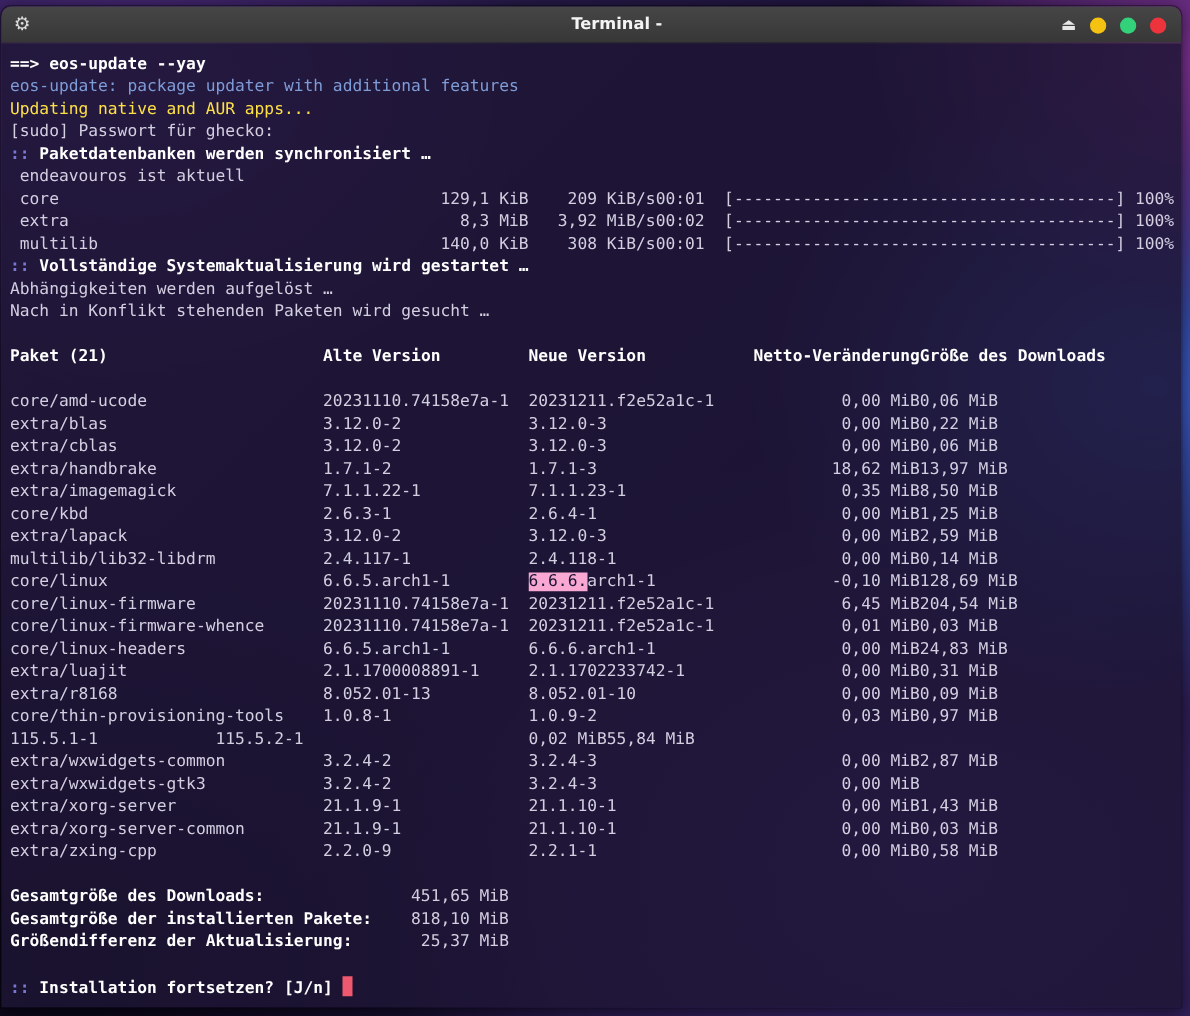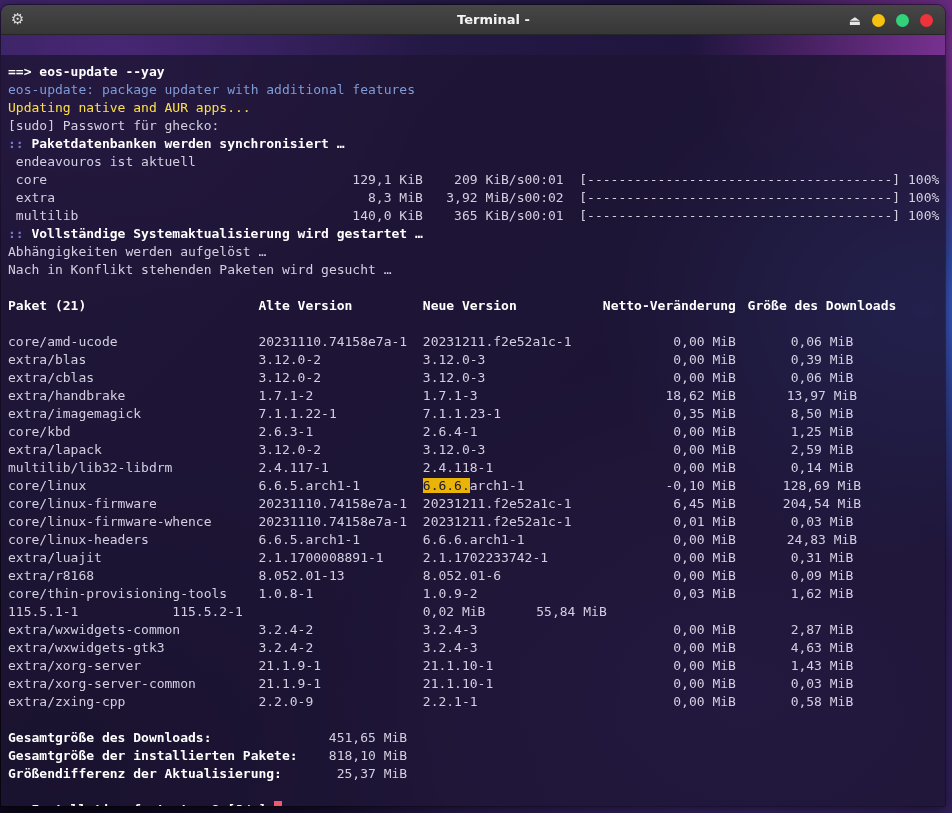--- a/index.html
+++ b/index.html
@@ -22,31 +22,31 @@
     border-bottom:1px solid #262626;display:flex;align-items:center;border-radius:8px 8px 0 0;}
   .app-icon{position:absolute;left:10px;color:#dcdcdc;font-size:15px;line-height:1;cursor:default}
   .title{position:absolute;left:0;right:0;text-align:center;color:#f4f4f4;font-weight:bold;font-size:13px;padding-left:41px;}
   .controls{position:absolute;right:12px;top:0;height:30px;display:flex;align-items:center;gap:11px;}
   .shade{color:#e6e6e6;font-size:13px;line-height:1}
   .circle{width:13px;height:13px;border-radius:50%;display:inline-block}
   .c-yellow{background:#f5c211}.c-green{background:#33d17a}.c-red{background:#ed333b}
 
   .term{position:absolute;top:30px;left:0;right:0;bottom:0;background:rgba(30,21,52,.84);
     padding:8px 0 0 7px;font-family:"DejaVu Sans Mono",monospace;font-size:13px;
-    line-height:18px;color:#d3cfe1;margin-top:20px;}
+    line-height:18px;color:#d3cfe1;}
   .line{white-space:pre;min-height:18px;}
   .bold{font-weight:bold;color:#ffffff;}
   .blue{color:#7e9cd8;}
   .purple{color:#fde047;}
   .marker{color:#7678d4;font-weight:bold;margin-right:1ch;}
 
   .row{display:flex;}
   .c1{width:32ch}.c2{width:21ch}.c3{width:19ch}
-  .c4{width:21ch;text-align:right}.c5{width:22ch;text-align:center}
-  .hl{background:#eab308;color:#1c1633;}
+  .c4{width:21ch;text-align:right}.c5{width:22ch;text-align:left}
+  .hl{background:#f9a8d4;color:#1c1633;}
 
   .dl{display:flex;}
   .dl-name{width:44ch}.dl-size{width:9ch;text-align:right}
   .dl-speed{width:13ch;text-align:right}.dl-time{width:6ch;text-align:left}
   .dl-bar{margin-left:1ch}.dl-pct{margin-left:1ch}
 
   .sum{display:flex;}
   .sum-label{width:38ch;font-weight:bold;color:#ffffff}
   .sum-value{width:13ch;text-align:right}
 
@@ -78,36 +78,36 @@
     <div class="line">[sudo] Passwort für ghecko:</div>
     <div class="line bold"><span class="marker">::</span><span>Paketdatenbanken werden synchronisiert …</span></div>
     <div class="line"> endeavouros ist aktuell</div>
 
     <div>
 
         <div class="line dl"><span class="dl-name"> core</span><span class="dl-size">129,1 KiB</span><span class="dl-speed">209 KiB/s</span><span class="dl-time">00:01</span><span class="dl-bar">[---------------------------------------]</span><span class="dl-pct">100%</span></div>
 
         <div class="line dl"><span class="dl-name"> extra</span><span class="dl-size">8,3 MiB</span><span class="dl-speed">3,92 MiB/s</span><span class="dl-time">00:02</span><span class="dl-bar">[---------------------------------------]</span><span class="dl-pct">100%</span></div>
 
-        <div class="line dl"><span class="dl-name"> multilib</span><span class="dl-size">140,0 KiB</span><span class="dl-speed">365 KiB/s</span><span class="dl-time">00:01</span><span class="dl-bar">[---------------------------------------]</span><span class="dl-pct">100%</span></div>
+        <div class="line dl"><span class="dl-name"> multilib</span><span class="dl-size">140,0 KiB</span><span class="dl-speed">308 KiB/s</span><span class="dl-time">00:01</span><span class="dl-bar">[---------------------------------------]</span><span class="dl-pct">100%</span></div>
       </div>
 
     <div class="line bold"><span class="marker">::</span><span>Vollständige Systemaktualisierung wird gestartet …</span></div>
     <div class="line">Abhängigkeiten werden aufgelöst …</div>
     <div class="line">Nach in Konflikt stehenden Paketen wird gesucht …</div>
     <div class="line"></div>
 
     <div class="line row bold"><span class="c1">Paket (21)</span><span class="c2">Alte Version</span><span class="c3">Neue Version</span><span class="c4">Netto-Veränderung</span><span class="c5">Größe des Downloads</span></div>
     <div class="line"></div>
 
     <div>
 
         <div class="line row"><span class="c1">core/amd-ucode</span><span class="c2">20231110.74158e7a-1</span><span class="c3"><span class="hl"></span><span>20231211.f2e52a1c-1</span></span><span class="c4">0,00 MiB</span><span class="c5">0,06 MiB</span></div>
 
-        <div class="line row"><span class="c1">extra/blas</span><span class="c2">3.12.0-2</span><span class="c3"><span class="hl"></span><span>3.12.0-3</span></span><span class="c4">0,00 MiB</span><span class="c5">0,39 MiB</span></div>
+        <div class="line row"><span class="c1">extra/blas</span><span class="c2">3.12.0-2</span><span class="c3"><span class="hl"></span><span>3.12.0-3</span></span><span class="c4">0,00 MiB</span><span class="c5">0,22 MiB</span></div>
 
         <div class="line row"><span class="c1">extra/cblas</span><span class="c2">3.12.0-2</span><span class="c3"><span class="hl"></span><span>3.12.0-3</span></span><span class="c4">0,00 MiB</span><span class="c5">0,06 MiB</span></div>
 
         <div class="line row"><span class="c1">extra/handbrake</span><span class="c2">1.7.1-2</span><span class="c3"><span class="hl"></span><span>1.7.1-3</span></span><span class="c4">18,62 MiB</span><span class="c5">13,97 MiB</span></div>
 
         <div class="line row"><span class="c1">extra/imagemagick</span><span class="c2">7.1.1.22-1</span><span class="c3"><span class="hl"></span><span>7.1.1.23-1</span></span><span class="c4">0,35 MiB</span><span class="c5">8,50 MiB</span></div>
 
         <div class="line row"><span class="c1">core/kbd</span><span class="c2">2.6.3-1</span><span class="c3"><span class="hl"></span><span>2.6.4-1</span></span><span class="c4">0,00 MiB</span><span class="c5">1,25 MiB</span></div>
 
         <div class="line row"><span class="c1">extra/lapack</span><span class="c2">3.12.0-2</span><span class="c3"><span class="hl"></span><span>3.12.0-3</span></span><span class="c4">0,00 MiB</span><span class="c5">2,59 MiB</span></div>
@@ -117,29 +117,29 @@
         <div class="line row"><span class="c1">core/linux</span><span class="c2">6.6.5.arch1-1</span><span class="c3"><span class="hl">6.6.6.</span><span>arch1-1</span></span><span class="c4">-0,10 MiB</span><span class="c5">128,69 MiB</span></div>
 
         <div class="line row"><span class="c1">core/linux-firmware</span><span class="c2">20231110.74158e7a-1</span><span class="c3"><span class="hl"></span><span>20231211.f2e52a1c-1</span></span><span class="c4">6,45 MiB</span><span class="c5">204,54 MiB</span></div>
 
         <div class="line row"><span class="c1">core/linux-firmware-whence</span><span class="c2">20231110.74158e7a-1</span><span class="c3"><span class="hl"></span><span>20231211.f2e52a1c-1</span></span><span class="c4">0,01 MiB</span><span class="c5">0,03 MiB</span></div>
 
         <div class="line row"><span class="c1">core/linux-headers</span><span class="c2">6.6.5.arch1-1</span><span class="c3"><span class="hl"></span><span>6.6.6.arch1-1</span></span><span class="c4">0,00 MiB</span><span class="c5">24,83 MiB</span></div>
 
         <div class="line row"><span class="c1">extra/luajit</span><span class="c2">2.1.1700008891-1</span><span class="c3"><span class="hl"></span><span>2.1.1702233742-1</span></span><span class="c4">0,00 MiB</span><span class="c5">0,31 MiB</span></div>
 
-        <div class="line row"><span class="c1">extra/r8168</span><span class="c2">8.052.01-13</span><span class="c3"><span class="hl"></span><span>8.052.01-6</span></span><span class="c4">0,00 MiB</span><span class="c5">0,09 MiB</span></div>
+        <div class="line row"><span class="c1">extra/r8168</span><span class="c2">8.052.01-13</span><span class="c3"><span class="hl"></span><span>8.052.01-10</span></span><span class="c4">0,00 MiB</span><span class="c5">0,09 MiB</span></div>
 
-        <div class="line row"><span class="c1">core/thin-provisioning-tools</span><span class="c2">1.0.8-1</span><span class="c3"><span class="hl"></span><span>1.0.9-2</span></span><span class="c4">0,03 MiB</span><span class="c5">1,62 MiB</span></div>
+        <div class="line row"><span class="c1">core/thin-provisioning-tools</span><span class="c2">1.0.8-1</span><span class="c3"><span class="hl"></span><span>1.0.9-2</span></span><span class="c4">0,03 MiB</span><span class="c5">0,97 MiB</span></div>
 
         <div class="line row"><span class="c2">115.5.1-1</span><span class="c3"><span class="hl"></span><span>115.5.2-1</span></span><span class="c4">0,02 MiB</span><span class="c5">55,84 MiB</span></div>
 
         <div class="line row"><span class="c1">extra/wxwidgets-common</span><span class="c2">3.2.4-2</span><span class="c3"><span class="hl"></span><span>3.2.4-3</span></span><span class="c4">0,00 MiB</span><span class="c5">2,87 MiB</span></div>
 
-        <div class="line row"><span class="c1">extra/wxwidgets-gtk3</span><span class="c2">3.2.4-2</span><span class="c3"><span class="hl"></span><span>3.2.4-3</span></span><span class="c4">0,00 MiB</span><span class="c5">4,63 MiB</span></div>
+        <div class="line row"><span class="c1">extra/wxwidgets-gtk3</span><span class="c2">3.2.4-2</span><span class="c3"><span class="hl"></span><span>3.2.4-3</span></span><span class="c4">0,00 MiB</span></div>
 
         <div class="line row"><span class="c1">extra/xorg-server</span><span class="c2">21.1.9-1</span><span class="c3"><span class="hl"></span><span>21.1.10-1</span></span><span class="c4">0,00 MiB</span><span class="c5">1,43 MiB</span></div>
 
         <div class="line row"><span class="c1">extra/xorg-server-common</span><span class="c2">21.1.9-1</span><span class="c3"><span class="hl"></span><span>21.1.10-1</span></span><span class="c4">0,00 MiB</span><span class="c5">0,03 MiB</span></div>
 
         <div class="line row"><span class="c1">extra/zxing-cpp</span><span class="c2">2.2.0-9</span><span class="c3"><span class="hl"></span><span>2.2.1-1</span></span><span class="c4">0,00 MiB</span><span class="c5">0,58 MiB</span></div>
       </div>
 
     <div class="line"></div>
 

